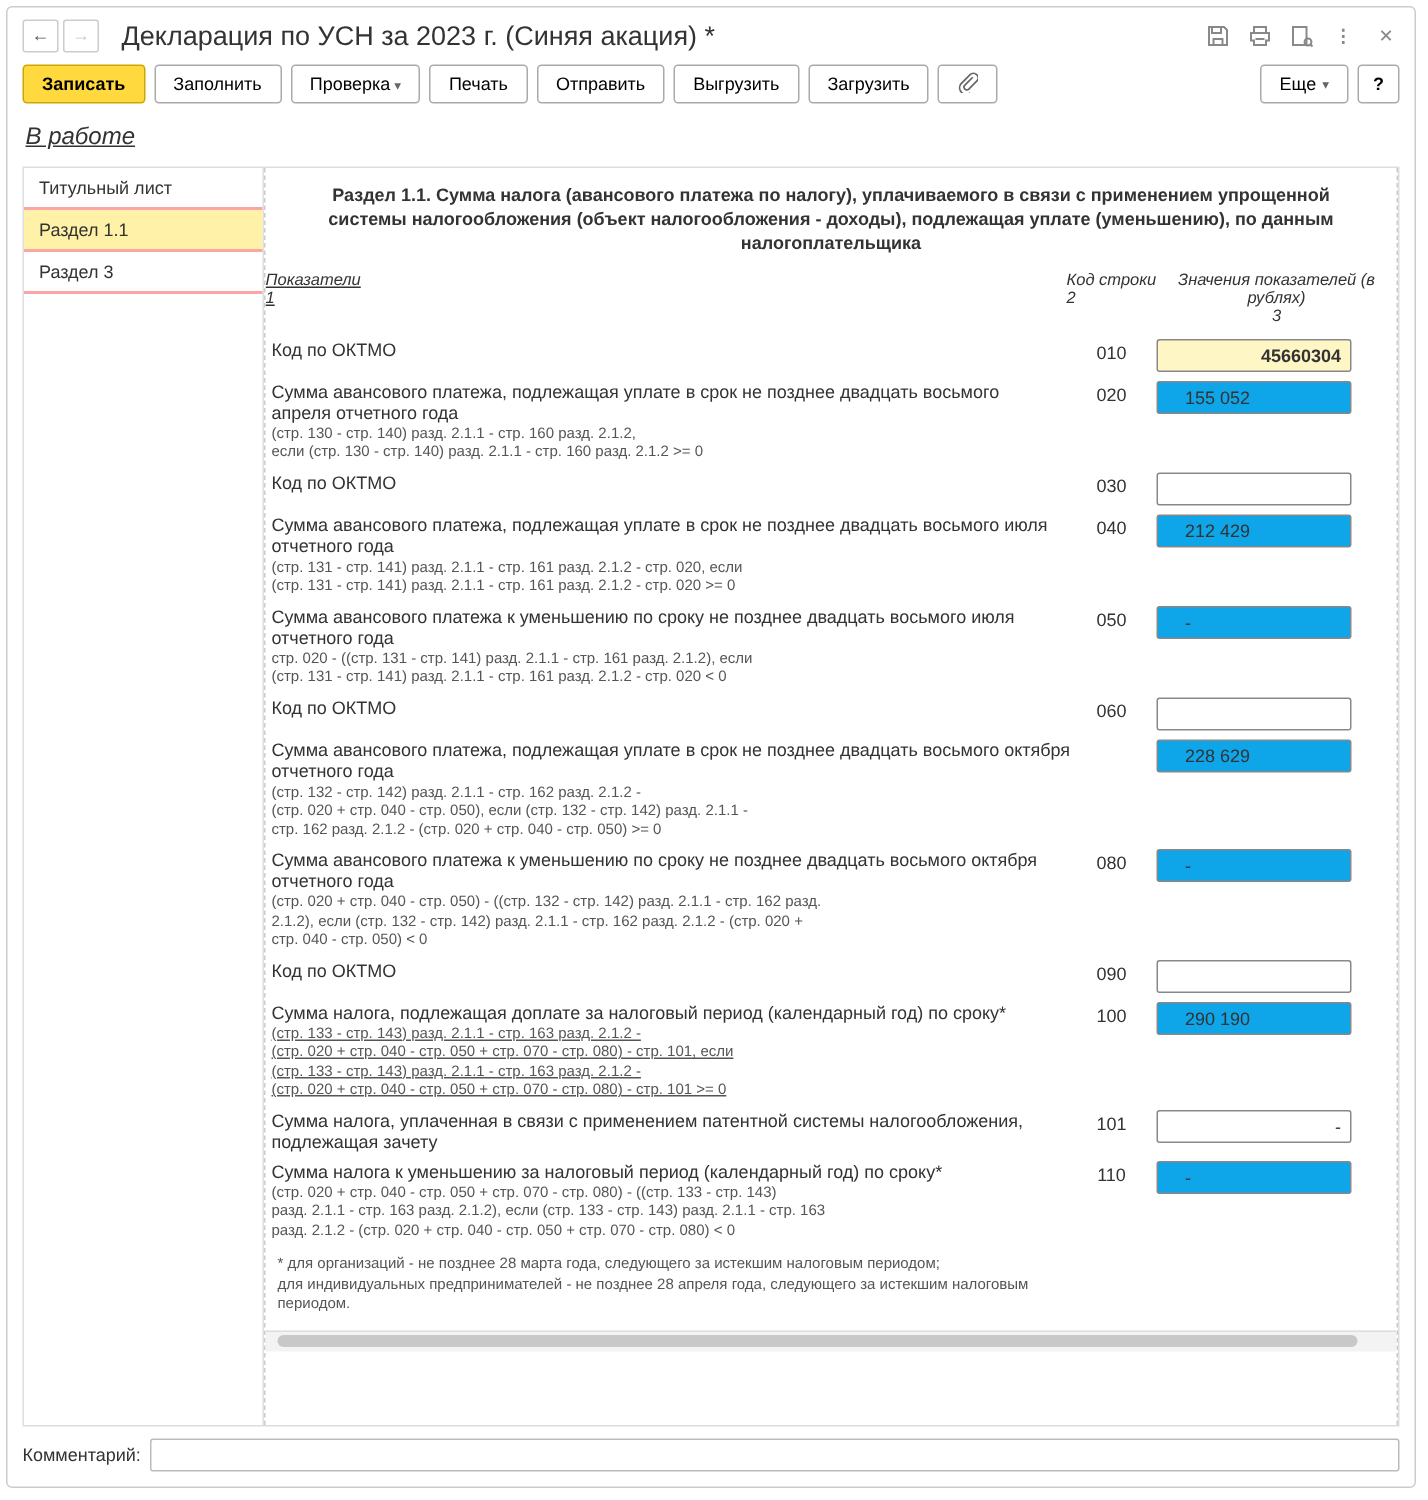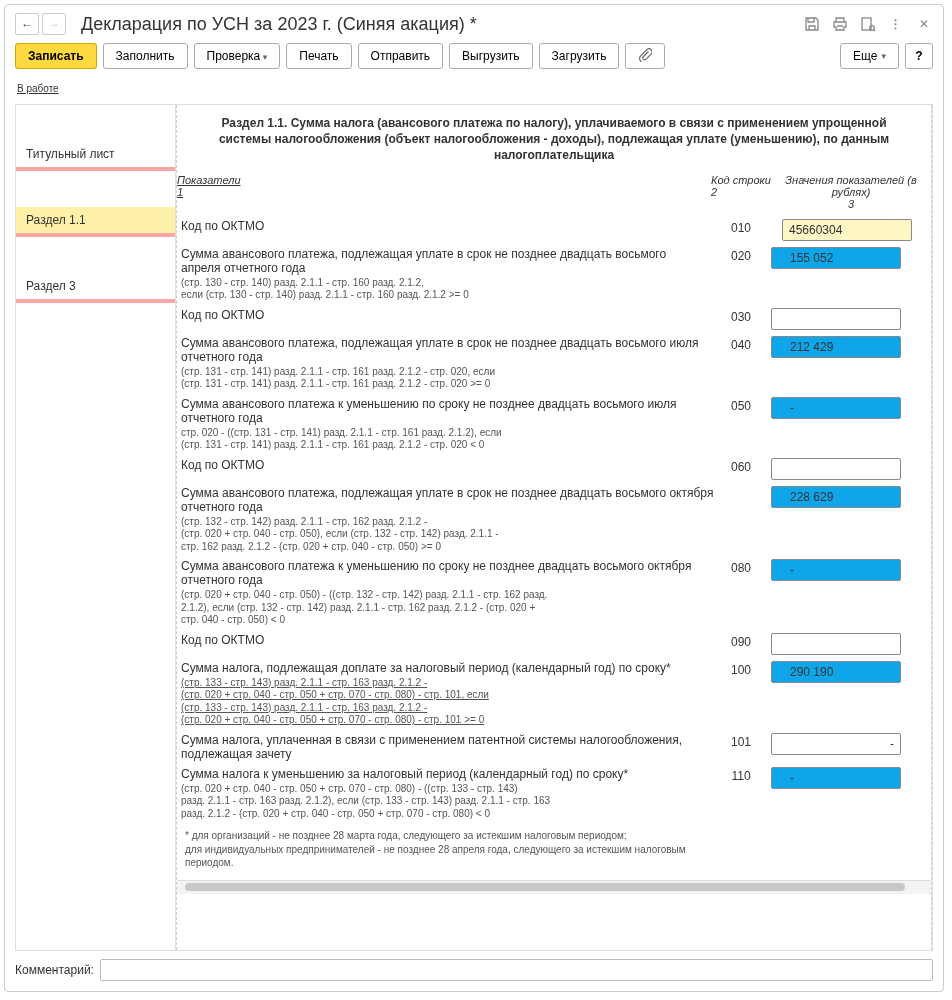--- a/index.html
+++ b/index.html
@@ -69,39 +69,39 @@
   .btn-primary {
     background: #ffd93d;
     border-color: #cca800;
     font-weight: bold;
   }
   .btn-more { margin-left: auto; display:flex; align-items:center; gap:4px;}
   .btn-help { width: 28px; font-weight: bold; text-align:center; padding:4px 0;}
   .status {
     margin: 4px 2px 10px 2px;
     text-decoration: underline;
-    font-size: 10px;
+    font-size: 16px;
+    font-style: italic;
   }
   .body {
     flex: 1;
     display: flex;
     border: 1px solid #ddd;
     min-height: 0;
   }
   .side {
     width: 160px;
     border-right: 1px solid #ddd;
     background: #fff;
   }
   .side-item {
     padding: 6px 10px;
-    border-bottom: 4px solid #fca5a5;
+    border-bottom: 2px solid #fca5a5;
     cursor: pointer;
     font-size: 12px;
-    margin-top: 36px;
   }
   .side-item.active {
     background: #fff2a8;
   }
   .content-wrap {
     flex: 1;
     display: flex;
     min-width: 0;
   }
   .content {
@@ -161,23 +161,22 @@
     background: #fff;
     display: block;
   }
   .field.ro {
     background: #0ea5e9;
     text-align: left;
     padding-left: 18px;
   }
   .field.highlight {
     background: #fff6c6;
-    text-align: left;
-    font-weight: normal;
-    margin-left: 11px;
+    text-align: right;
+    font-weight: bold;
   }
   .field.ro-right {
     background: #fff;
     text-align: right;
   }
   .footnote {
     font-size: 10px;
     color: #555;
     padding: 6px 10px 10px 8px;
     line-height: 1.35;

